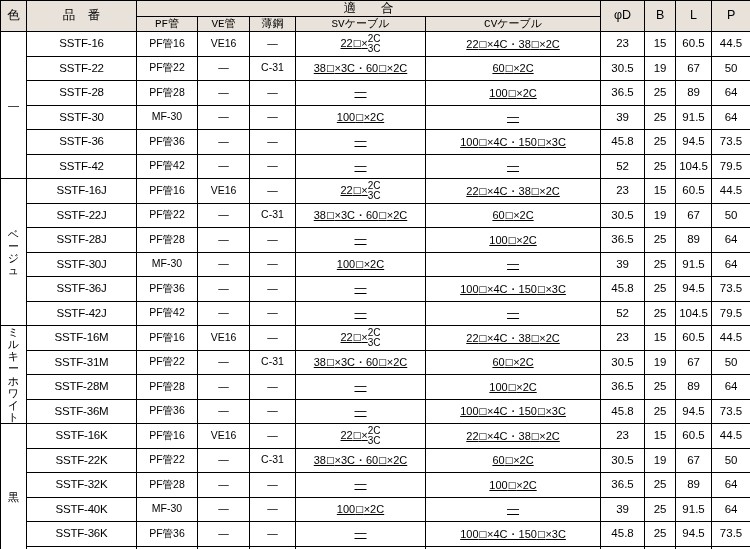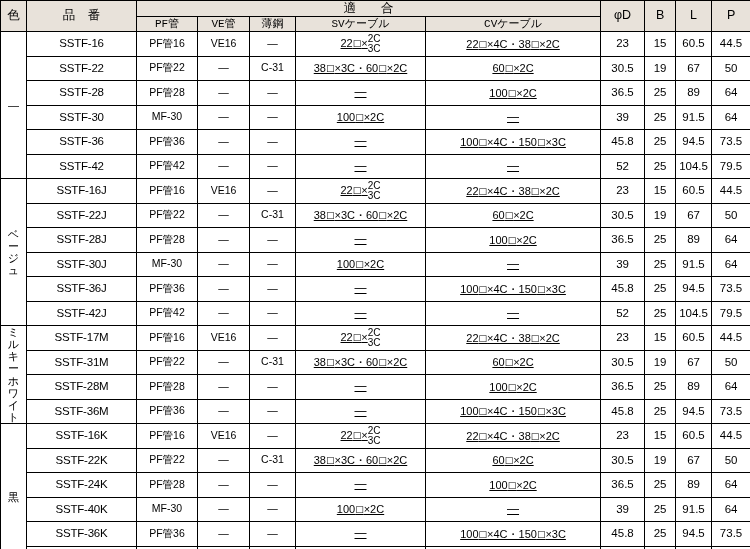--- a/index.html
+++ b/index.html
@@ -296,21 +296,21 @@
           <td class="color-cell" rowspan="4">
             <span>ミ</span>
             <span>ル</span>
             <span>キ</span>
             <span>ー</span>
             <span>ホ</span>
             <span>ワ</span>
             <span>イ</span>
             <span>ト</span>
           </td>
-          <td class="row-cell model">SSTF-17M</td>
+          <td class="row-cell model">SSTF-16M</td>
           <td class="row-cell small">PF管16</td>
           <td class="row-cell small">VE16</td>
           <td class="row-cell small">—</td>
           <td class="row-cell sv">22<span class="sq">□</span>×<span class="frac"><span class="top">2C</span><span>3C</span></span></td>
           <td class="row-cell cv left-pad">22<span class="sq">□</span>×4C・38<span class="sq">□</span>×2C</td>
           <td class="row-cell">23</td>
           <td class="row-cell">15</td>
           <td class="row-cell">60.5</td>
           <td class="row-cell">44.5</td>
         </tr>
@@ -371,21 +371,21 @@
           <td class="row-cell small">—</td>
           <td class="row-cell small">C-31</td>
           <td class="row-cell sv">38<span class="sq">□</span>×3C・60<span class="sq">□</span>×2C</td>
           <td class="row-cell cv left-pad">60<span class="sq">□</span>×2C</td>
           <td class="row-cell">30.5</td>
           <td class="row-cell">19</td>
           <td class="row-cell">67</td>
           <td class="row-cell">50</td>
         </tr>
         <tr>
-          <td class="row-cell model">SSTF-24K</td>
+          <td class="row-cell model">SSTF-32K</td>
           <td class="row-cell small">PF管28</td>
           <td class="row-cell small">—</td>
           <td class="row-cell small">—</td>
           <td class="row-cell sv"><span class="dash">—</span></td>
           <td class="row-cell cv left-pad">100<span class="sq">□</span>×2C</td>
           <td class="row-cell">36.5</td>
           <td class="row-cell">25</td>
           <td class="row-cell">89</td>
           <td class="row-cell">64</td>
         </tr>

